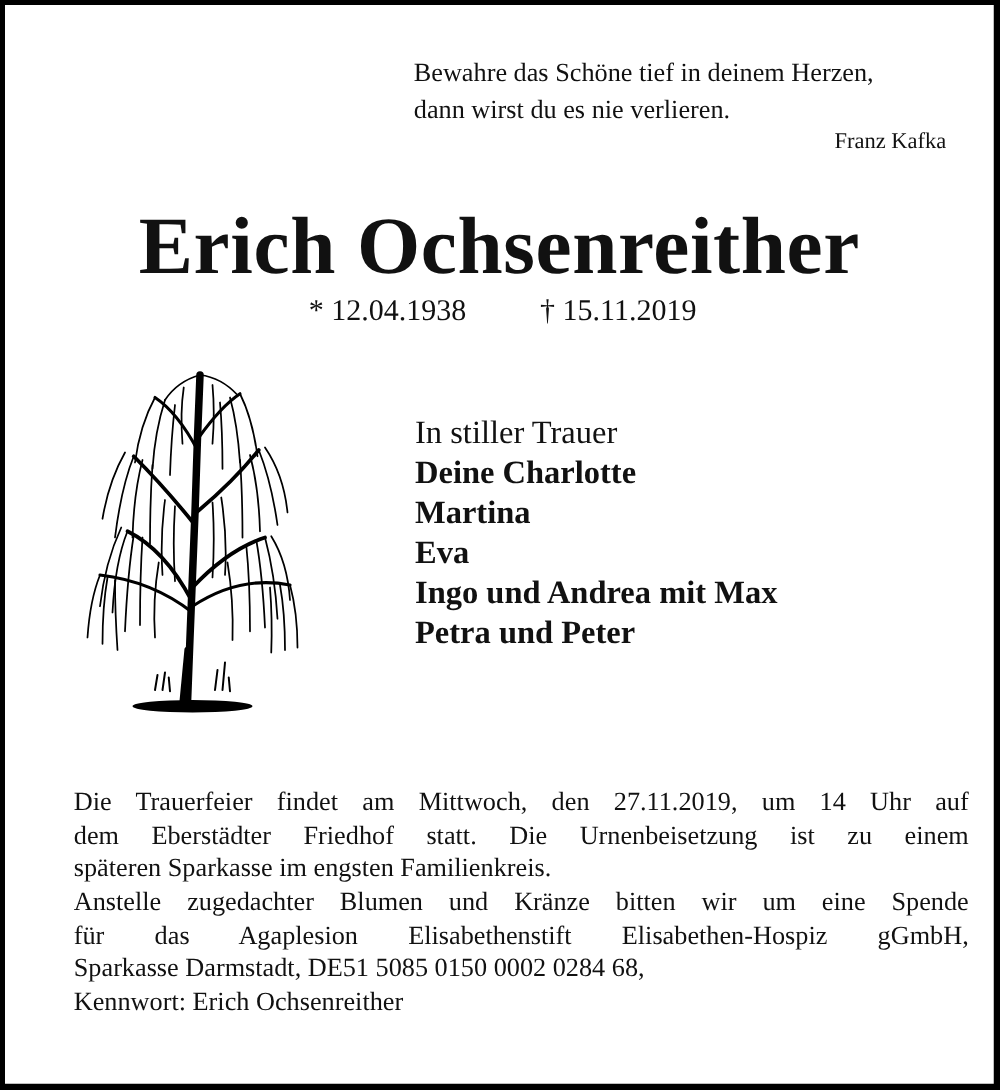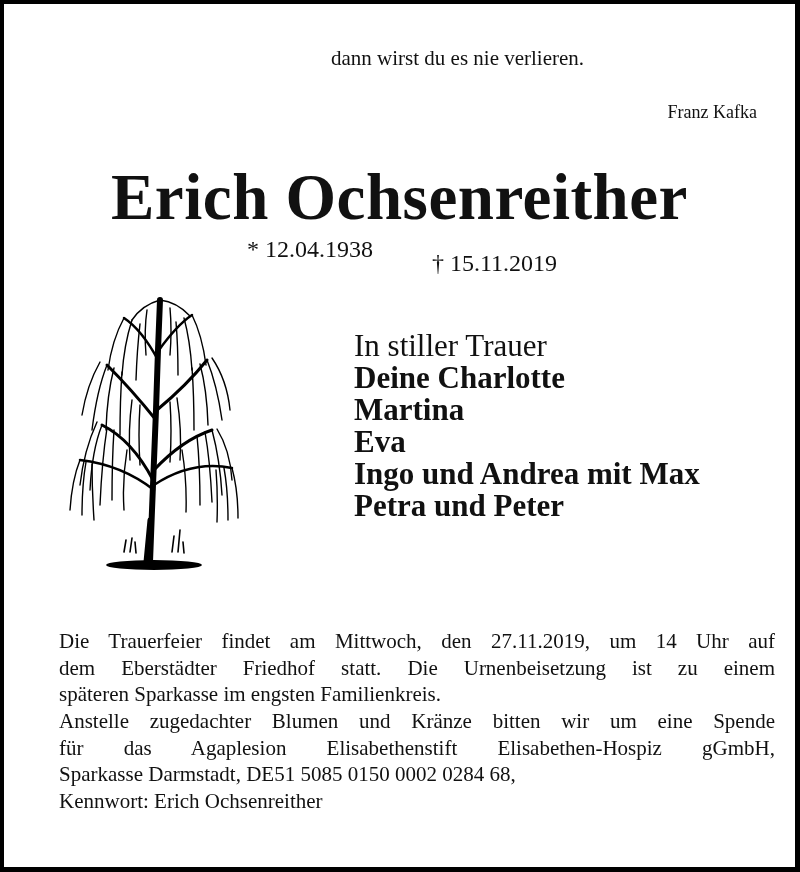--- a/index.html
+++ b/index.html
@@ -23,45 +23,46 @@
     .name {
       position: absolute; left: 0; right: 0; top: 160px;
       text-align: center; font-size: 65px; font-weight: bold; line-height: 66px;
       letter-spacing: 0.5px;
     }
     .dates {
       position: absolute; left: 0; right: 0; top: 230px;
       font-size: 24px; line-height: 30px;
     }
     .date-birth { position: absolute; left: 243px; }
-    .date-death { position: absolute; left: 428px; margin-top: 14px; }
+    .date-death { position: absolute; left: 428px; }
     .tree {
       position: absolute; left: 58px; top: 286px; width: 182px; height: 286px;
     }
     .mourners {
-      position: absolute; left: 350px; top: 326px;
-      font-size: 31px; line-height: 32px; font-family: Liberation Serif, serif;
+      position: absolute; left: 328px; top: 326px;
+      font-size: 26px; line-height: 32px; font-family: Liberation Serif, serif;
     }
     .mourners .intro { font-weight: normal; }
     .mourners .person { font-weight: bold; }
     .body-text {
       position: absolute; left: 55px; width: 716px;
       font-size: 21px; line-height: 26.5px; text-align: justify;
     }
     .p1 { top: 624px; }
     .p2 { top: 704px; }
     .line { display: block; }
     .justify-line { text-align-last: justify; }
   </style>
 </head>
 <body>
 
 <div class="frame">
 
   <div class="quote serif">
+    <span class="line">Bewahre das Schöne tief in deinem Herzen,</span>
     <span class="line">dann wirst du es nie verlieren.</span>
   </div>
   <div class="quote-author serif">Franz Kafka</div>
 
   <div class="name serif">Erich Ochsenreither</div>
 
   <div class="dates serif">
     <span class="date-birth">* 12.04.1938</span>
     <span class="date-death">† 15.11.2019</span>
   </div>

